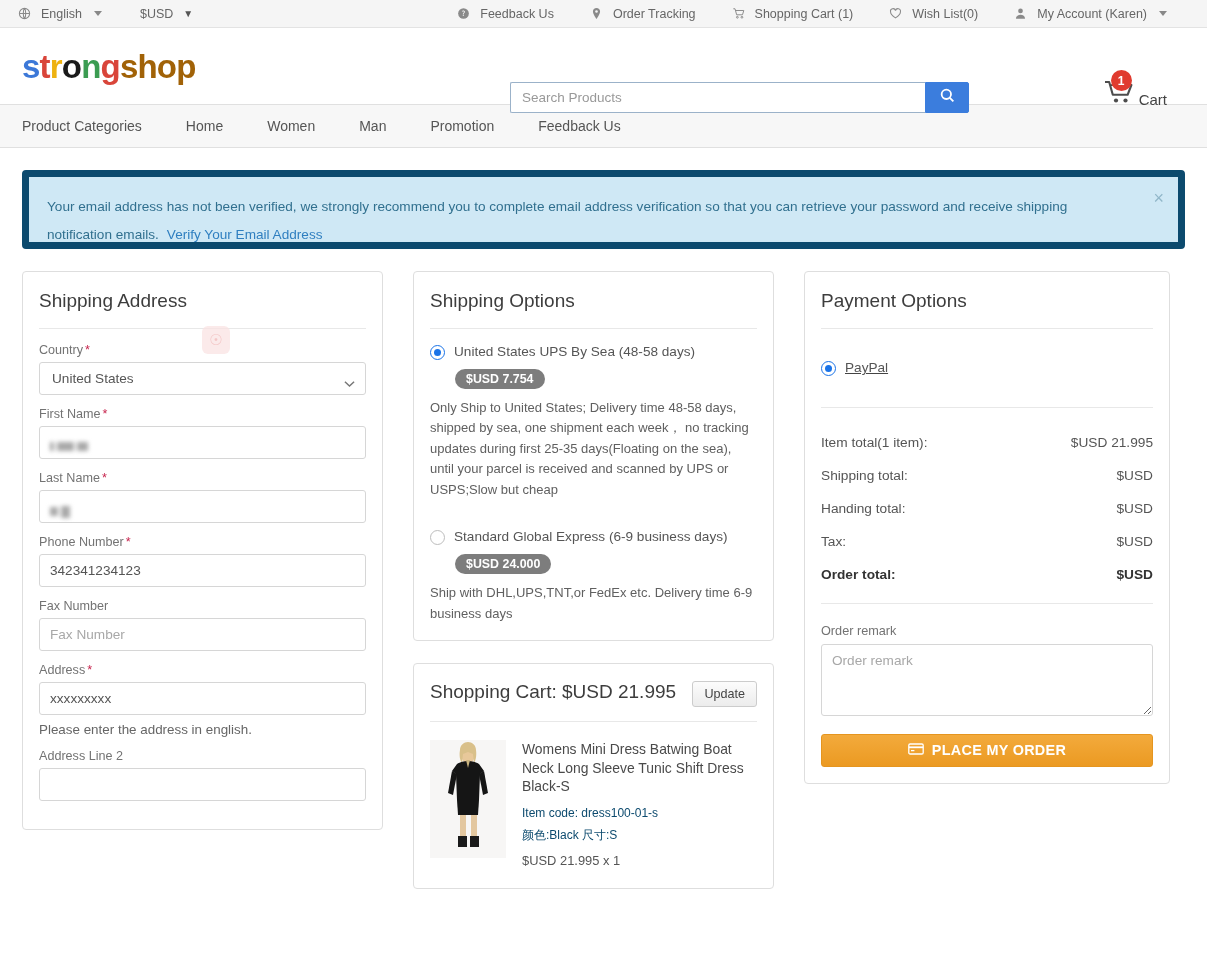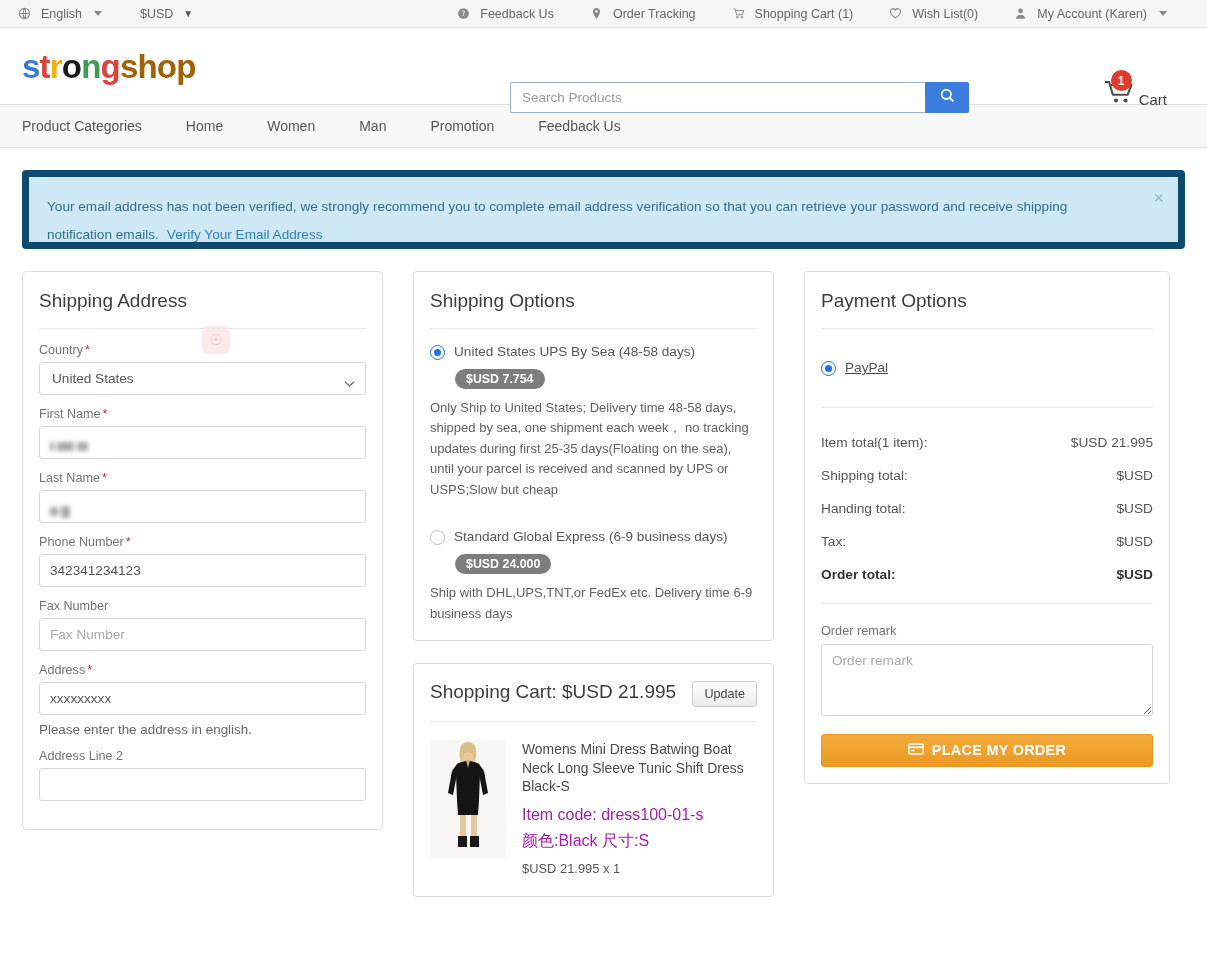--- a/index.html
+++ b/index.html
@@ -296,21 +296,21 @@
     flex: none;
     position: relative;
     overflow: hidden;
   }
   .prod-title {
     font-size: 13.9px;
     color: #4a4a4a;
     line-height: 1.33;
     margin: 0 0 10px 0;
   }
-  .prod-meta { font-size: 16px; color: #a21caf; margin: 0 0 7px 0; }
+  .prod-meta { font-size: 12px; color: #0c4a6e; margin: 0 0 7px 0; }
   .prod-price { font-size: 12.9px; color: #555; margin: 9px 0 0 0; }
 
   
   .paysep { border-bottom: 1px solid #e8e8e8; margin: 30px 0 22px 0; }
   .totrow {
     display: flex;
     font-size: 13.7px;
     color: #555;
     padding: 5px 0;
     margin-bottom: 8px;

